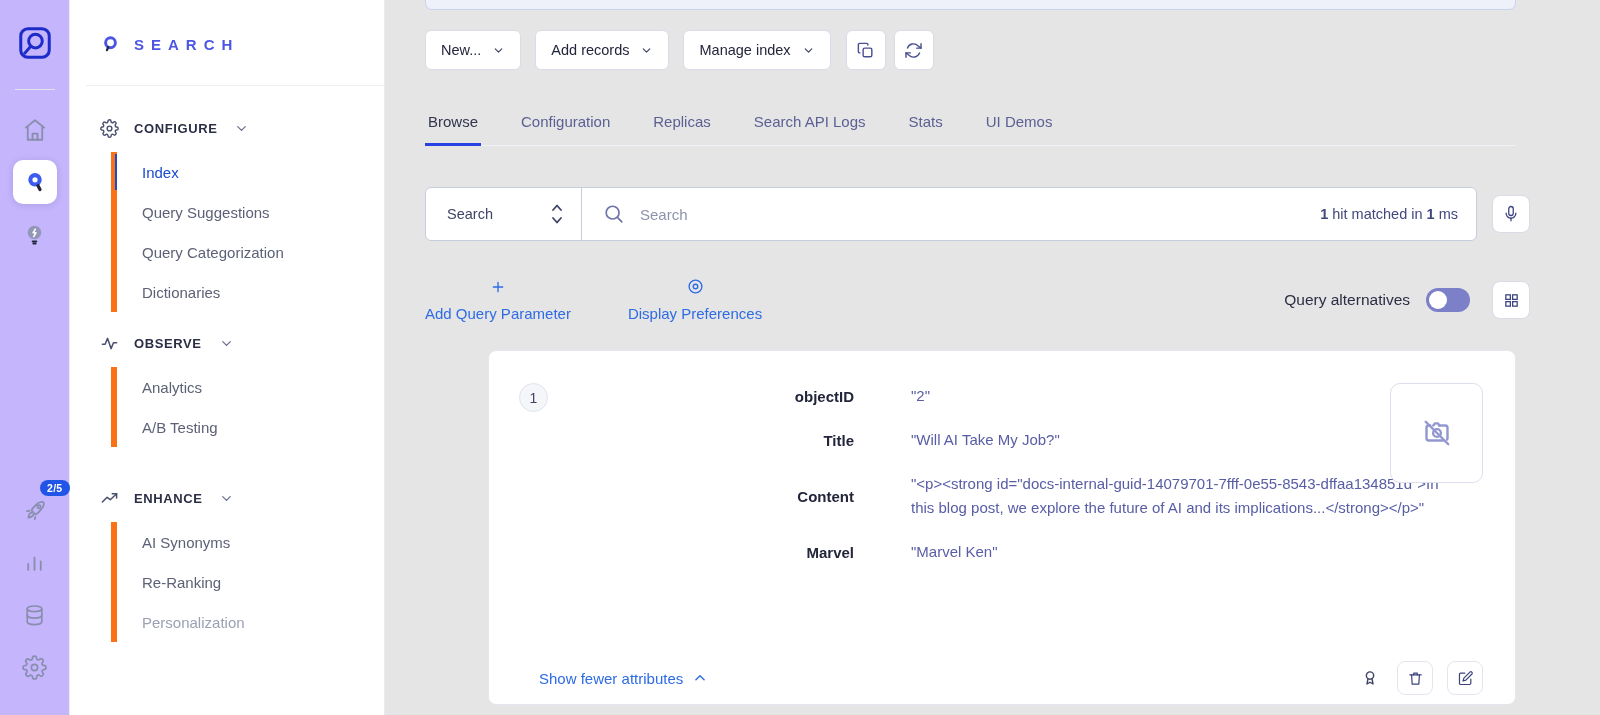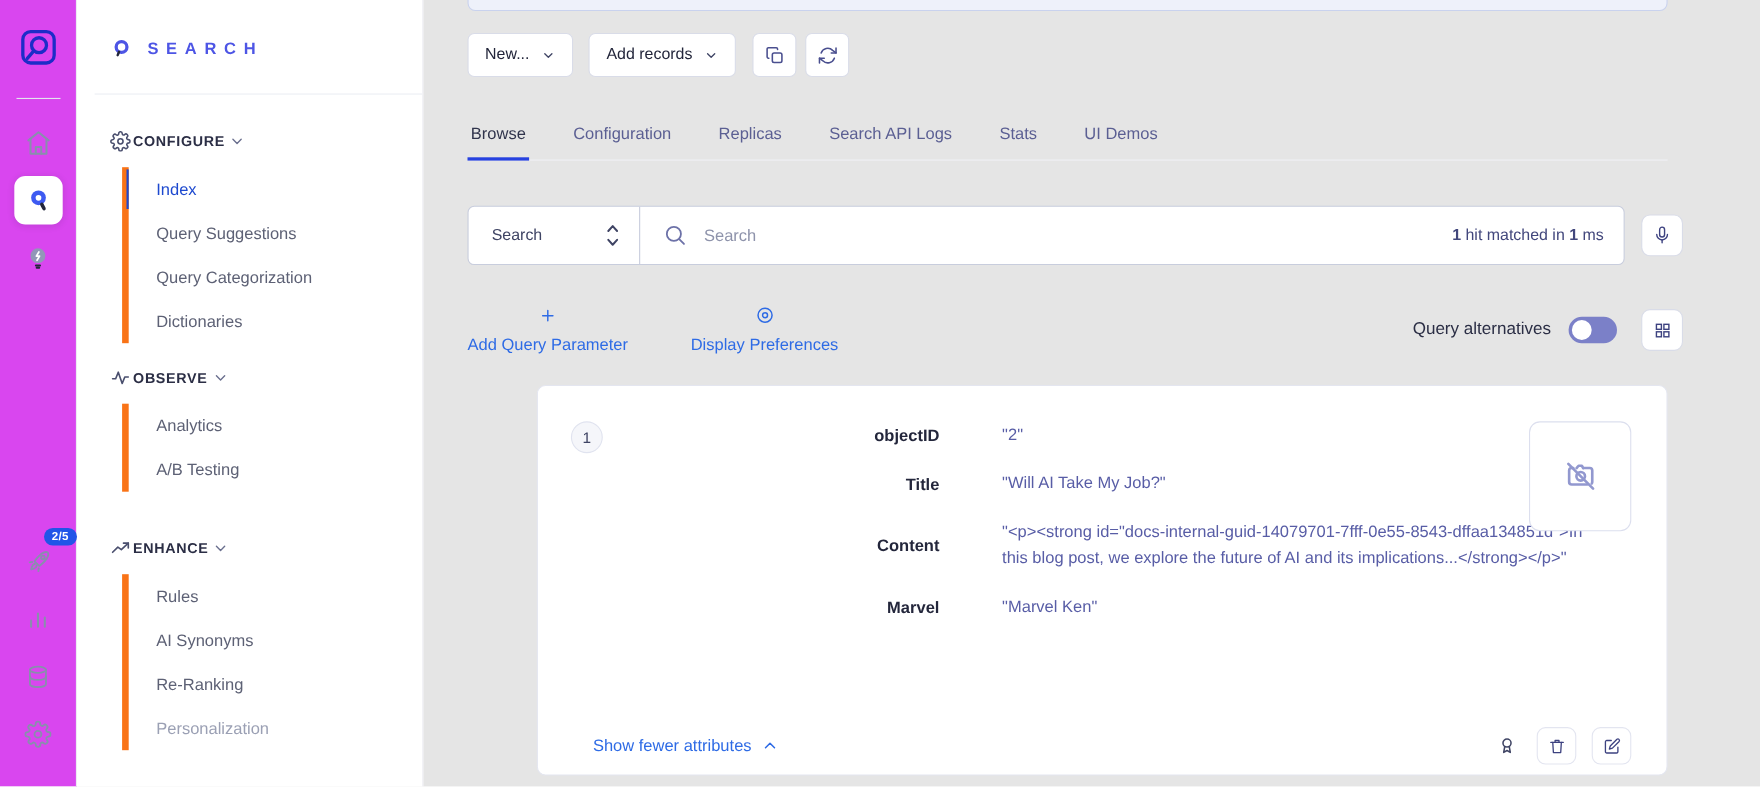--- a/index.html
+++ b/index.html
@@ -3,40 +3,40 @@
 <meta charset="utf-8">
 <style>
   * { margin:0; padding:0; box-sizing:border-box; }
   html,body { width:1600px; height:715px; overflow:hidden; background:#fff;
     font-family:"Liberation Sans", sans-serif; color:#23263b; }
   .app { display:flex; width:1600px; height:715px; }
   svg { display:block; }
   button { font-family:inherit; cursor:pointer; }
 
   
-  .rail { width:70px; flex:0 0 70px; background:#d946ef; border-right:1px solid #ececf3;
+  .rail { width:70px; flex:0 0 70px; background:#c4b5fd; border-right:1px solid #ececf3;
     display:flex; flex-direction:column; align-items:center; padding:24px 0 26px; }
   .rail-logo { color:#1d2cc8; margin-bottom:0; }
   .rail-divider { width:40px; height:1px; background:#e3e5ee; margin:27px 0 18px; }
   .rail-btn { width:44px; height:44px; display:flex; align-items:center; justify-content:center;
     background:transparent; border:none; color:#898ead; border-radius:10px; margin-bottom:8px; }
   .rail-btn.active { background:#fff; box-shadow:0 1px 7px rgba(35,38,59,.14); color:#3d5af1; }
   .rail-bottom { margin-top:auto; display:flex; flex-direction:column; align-items:center; }
   .rail-rocket { position:relative; }
   .rail-badge { position:absolute; top:-9px; right:-13px; background:#2155e8; color:#fff;
     font-size:10.5px; font-weight:700; padding:2px 7px; border-radius:9px; letter-spacing:.3px; }
 
   
   .sidebar { width:315px; flex:0 0 315px; background:#fff; border-right:1px solid #e9eaf1;
     padding:34px 0 0 30px; overflow:hidden; }
   .sb-head { display:flex; align-items:center; gap:13px; color:#4d55e5; }
   .sb-title { font-size:15px; font-weight:700; letter-spacing:7px; color:#4d55e5; }
   .sb-divider { height:1px; background:#eceef4; margin:30px 0 0 -14px; }
   .sb-section { margin-top:33px; }
-  .sb-section-head { display:flex; align-items:center; gap:2px; cursor:pointer; }
+  .sb-section-head { display:flex; align-items:center; gap:15px; cursor:pointer; }
   .sb-section-icon { color:#4a4f6e; }
   .sb-section-label { font-size:13px; font-weight:700; letter-spacing:.6px; color:#2b2e45; }
   .sb-chev { color:#6a6f8e; margin-left:2px; }
   .sb-items { list-style:none; margin:14px 0 0 11px; border-left:6px solid #f97316; }
   .sb-item { padding:8.5px 0 8.5px 25px; font-size:15px; color:#5d6175; cursor:pointer;
     position:relative; line-height:23px; }
   .sb-item.active { color:#1d49cf; }
   .sb-item.active::before { content:""; position:absolute; left:-2px; top:2px; bottom:2px;
     width:2px; background:#1d49cf; }
   .sb-item.disabled { color:#9ba0b4; }
@@ -249,21 +249,20 @@
           </svg>
         </span>
         <span class="sb-section-label">ENHANCE</span>
         <span class="sb-chev">
           <svg width="15" height="15" viewBox="0 0 24 24" fill="none" stroke="currentColor" stroke-width="2" stroke-linecap="round" stroke-linejoin="round">
               <polyline points="6 9 12 15 18 9"></polyline>
             </svg>
         </span>
       </div>
       <ul class="sb-items">
-        <li class="sb-item">Rules</li>
         <li class="sb-item">AI Synonyms</li>
         <li class="sb-item">Re-Ranking</li>
         <li class="sb-item disabled">Personalization</li>
       </ul>
     </div>
   </aside>
 
   <main class="main">
     <div class="top-cut"></div>
 
@@ -271,20 +270,28 @@
       <button class="tb-btn">
         <span>New...</span>
         <span class="chev">
           <svg width="13" height="13" viewBox="0 0 24 24" fill="none" stroke="currentColor" stroke-width="2.2" stroke-linecap="round" stroke-linejoin="round">
               <polyline points="6 9 12 15 18 9"></polyline>
             </svg>
         </span>
       </button>
       <button class="tb-btn">
         <span>Add records</span>
+        <span class="chev">
+          <svg width="13" height="13" viewBox="0 0 24 24" fill="none" stroke="currentColor" stroke-width="2.2" stroke-linecap="round" stroke-linejoin="round">
+              <polyline points="6 9 12 15 18 9"></polyline>
+            </svg>
+        </span>
+      </button>
+      <button class="tb-btn">
+        <span>Manage index</span>
         <span class="chev">
           <svg width="13" height="13" viewBox="0 0 24 24" fill="none" stroke="currentColor" stroke-width="2.2" stroke-linecap="round" stroke-linejoin="round">
               <polyline points="6 9 12 15 18 9"></polyline>
             </svg>
         </span>
       </button>
       <button class="tb-icon-btn ml15">
         <svg width="19" height="19" viewBox="0 0 24 24" fill="none" stroke="currentColor" stroke-width="1.8" stroke-linecap="round" stroke-linejoin="round">
           <rect x="9" y="9" width="11" height="11" rx="2"></rect>
           <path d="M5 15H4.5A1.5 1.5 0 0 1 3 13.5v-9A1.5 1.5 0 0 1 4.5 3h9A1.5 1.5 0 0 1 15 4.5V5"></path>

